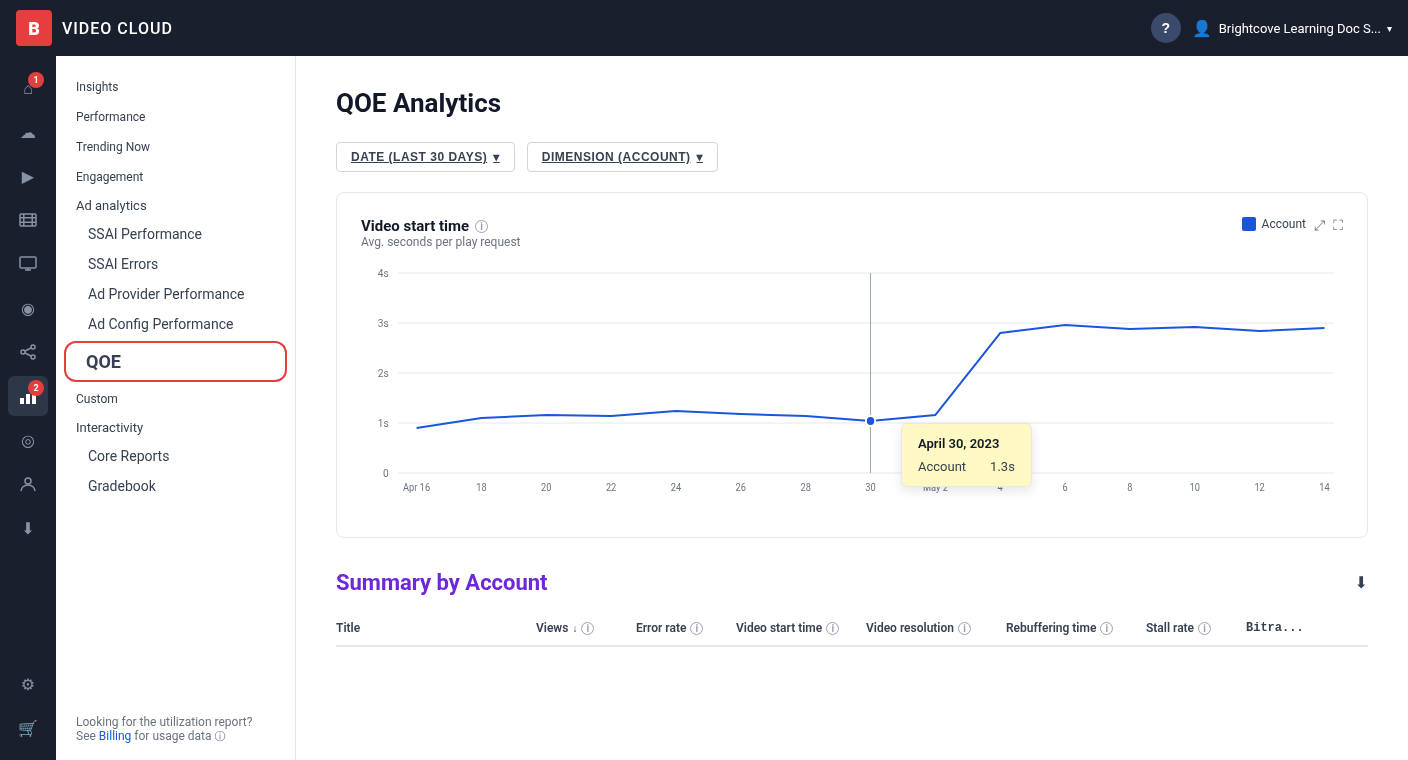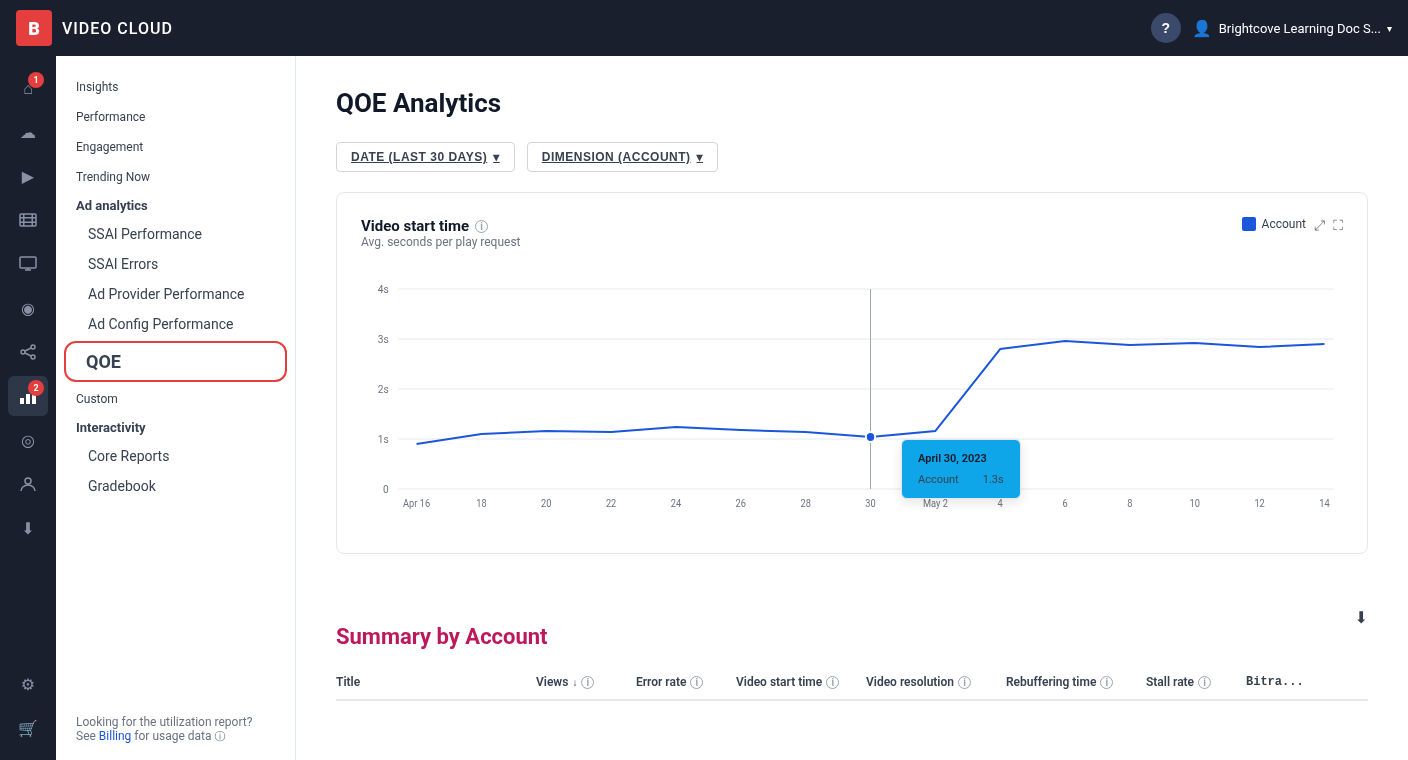--- a/index.html
+++ b/index.html
@@ -65,21 +65,21 @@
     }
     .sidebar-item {
       padding: 8px 20px; font-size: 12px; color: #374151; cursor: pointer;
       display: block;
     }
     .sidebar-sub-item {
       padding: 7px 20px 7px 32px; font-size: 14px; color: #374151; cursor: pointer;
       display: block;
     }
     .sidebar-section-label {
-      padding: 6px 20px; font-size: 13px; font-weight: 700; color: #374151;
+      padding: 6px 20px; font-size: 13px; font-weight: 400; color: #374151;
       display: block;
     }
 
     
     .qoe-item {
       padding: 8px 20px; font-size: 18px; font-weight: 700; color: #374151;
       cursor: pointer; display: block; border: 2px solid #e53e3e; margin: 2px 8px;
       border-radius: 12px; background: #fff;
     }
 
@@ -106,44 +106,44 @@
       text-transform: uppercase; letter-spacing: 0.5px; text-decoration: underline;
     }
 
     
     .chart-card {
       border: 1px solid #e5e7eb; border-radius: 8px; padding: 24px;
       margin-bottom: 32px; background: #fff;
     }
     .chart-header { display: flex; justify-content: space-between; align-items: flex-start; margin-bottom: 4px; }
     .chart-title { font-size: 15px; font-weight: 700; color: #111827; display: flex; align-items: center; gap: 6px; }
-    .chart-subtitle { font-size: 12px; color: #6b7280; margin-bottom: 16px; }
+    .chart-subtitle { font-size: 12px; color: #6b7280; }
     .chart-actions { display: flex; gap: 8px; color: #6b7280; font-size: 14px; cursor: pointer; }
     .chart-legend { display: flex; align-items: center; gap: 6px; font-size: 12px; color: #374151; margin-bottom: 8px; justify-content: flex-end; }
     .legend-box { width: 14px; height: 14px; background: #1a56db; border-radius: 2px; }
 
     
     .chart-area { position: relative; width: 100%; height: 260px; }
 
     
     .chart-tooltip {
-      position: absolute; background: #0ea5e9; border: 1px solid #e5e7eb;
-      border-radius: 6px; padding: 12px 16px; font-size: 11px;
+      position: absolute; background: #fef9c3; border: 1px solid #e5e7eb;
+      border-radius: 6px; padding: 12px 16px; font-size: 13px;
       box-shadow: 0 4px 12px rgba(0,0,0,0.1);
       top: 170px; left: 540px;
     }
     .tooltip-date { font-weight: 600; color: #111827; margin-bottom: 8px; }
     .tooltip-row { display: flex; justify-content: space-between; gap: 24px; color: #374151; }
 
     
     .summary-header {
       display: flex; justify-content: space-between; align-items: center;
       margin-bottom: 16px;
     }
-    .summary-title { font-size: 22px; font-weight: 700; color: #be185d; margin-top: 38px; }
+    .summary-title { font-size: 22px; font-weight: 700; color: #6d28d9; }
     .download-btn { color: #374151; cursor: pointer; font-size: 16px; }
 
     .table-header {
       display: flex; border-bottom: 2px solid #e5e7eb; padding: 10px 0;
       font-size: 12px; font-weight: 600; color: #374151;
     }
     .th { display: flex; align-items: center; gap: 4px; }
     .th-title { flex: 0 0 200px; padding-left: 0; }
     .th-views { flex: 0 0 100px; }
     .th-error { flex: 0 0 100px; }
@@ -222,22 +222,22 @@
   </div>
   <div class="rail-icon">⬇</div>
   <div style="flex:1"></div>
   <div class="rail-icon">⚙</div>
   <div class="rail-icon">🛒</div>
 </div>
 
 <div class="sidebar">
   <div class="sidebar-item">Insights</div>
   <div class="sidebar-item">Performance</div>
+  <div class="sidebar-item">Trending Now</div>
   <div class="sidebar-item">Engagement</div>
-  <div class="sidebar-item">Trending Now</div>
   <div class="sidebar-section-label">Ad analytics</div>
   <div class="sidebar-sub-item">SSAI Performance</div>
   <div class="sidebar-sub-item">SSAI Errors</div>
   <div class="sidebar-sub-item">Ad Provider Performance</div>
   <div class="sidebar-sub-item">Ad Config Performance</div>
   <div class="qoe-item">QOE</div>
   <div class="sidebar-item">Custom</div>
   <div class="sidebar-section-label">Interactivity</div>
   <div class="sidebar-sub-item">Core Reports</div>
   <div class="sidebar-sub-item">Gradebook</div>

